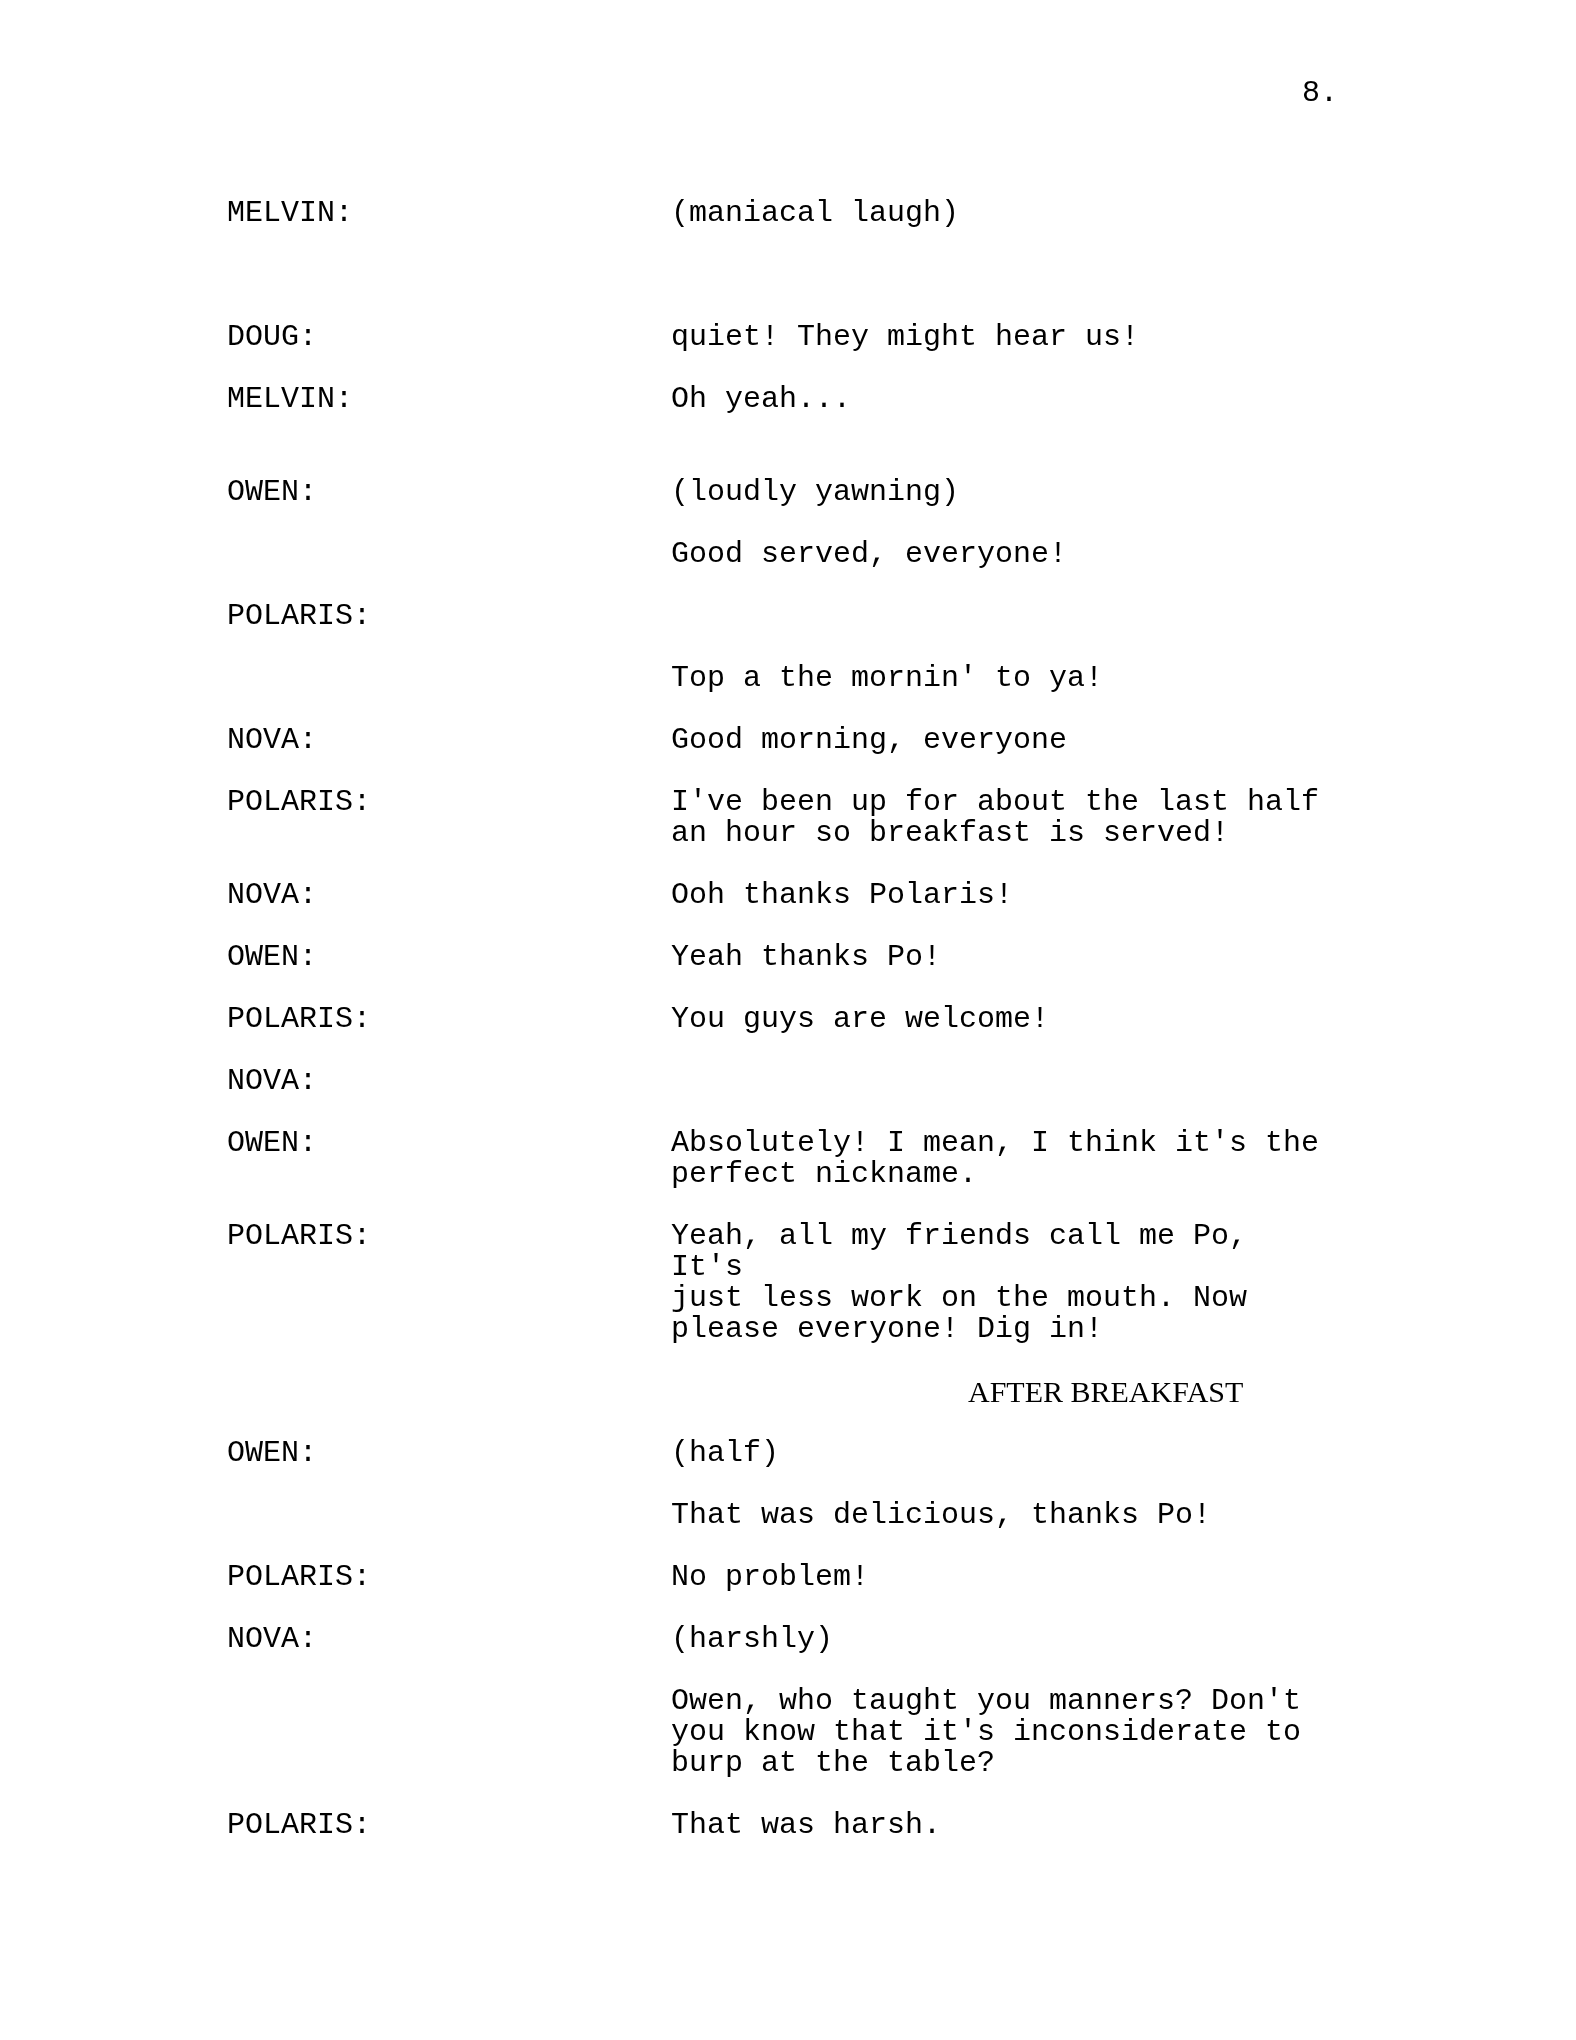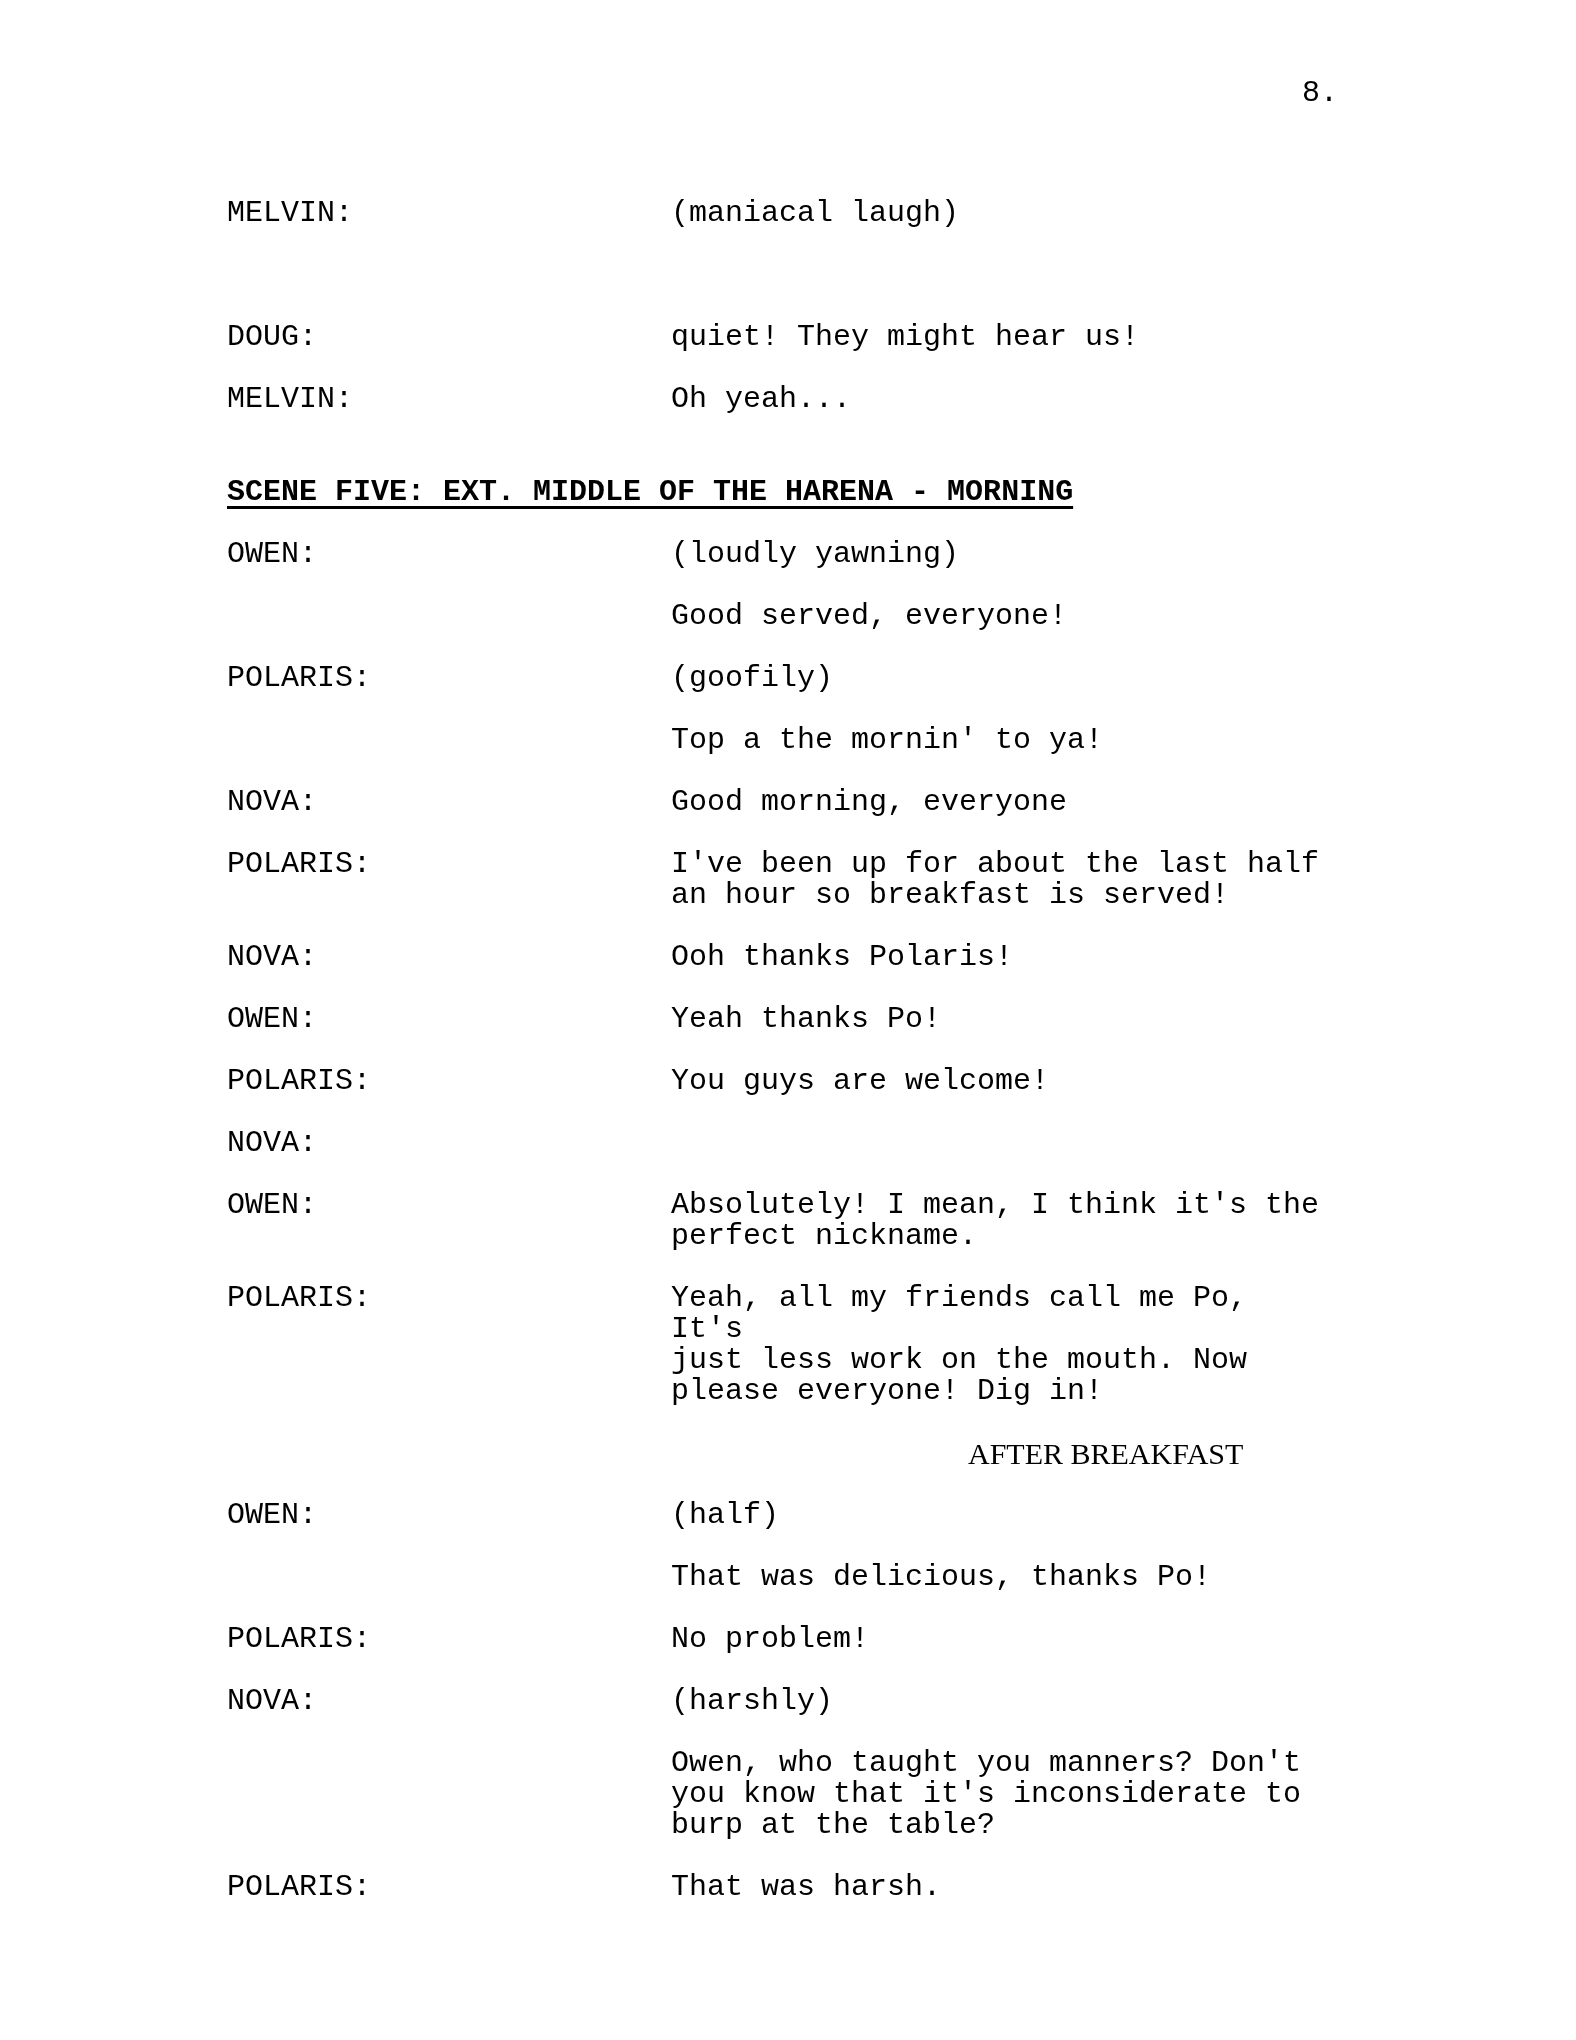--- a/index.html
+++ b/index.html
@@ -79,37 +79,33 @@
     <div class="row">
       <div class="char">DOUG:</div>
       <div class="text">quiet! They might hear us!</div>
     </div>
 
     <div class="row gap2">
       <div class="char">MELVIN:</div>
       <div class="text">Oh yeah...</div>
     </div>
 
-    <div class="row">
-      <div class="scene-heading">SCENE FIVE: EXT. MIDDLE OF THE HARENA - MORNING</div>
-    </div>
 
     <div class="row">
       <div class="char">OWEN:</div>
       <div class="text">(loudly yawning)</div>
     </div>
 
     <div class="row">
       <div class="char"></div>
       <div class="text">Good served, everyone!</div>
     </div>
 
     <div class="row">
       <div class="char">POLARIS:</div>
-      <div class="text">(goofily)</div>
     </div>
 
     <div class="row">
       <div class="char"></div>
       <div class="text">Top a the mornin' to ya!</div>
     </div>
 
     <div class="row">
       <div class="char">NOVA:</div>
       <div class="text">Good morning, everyone</div>

